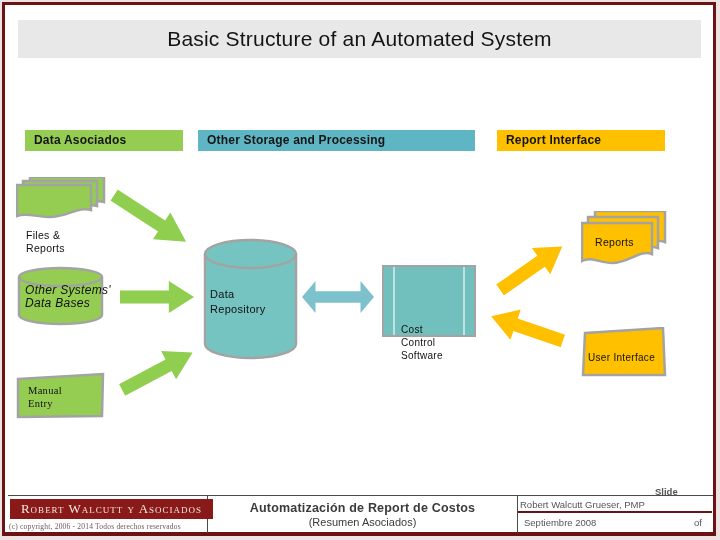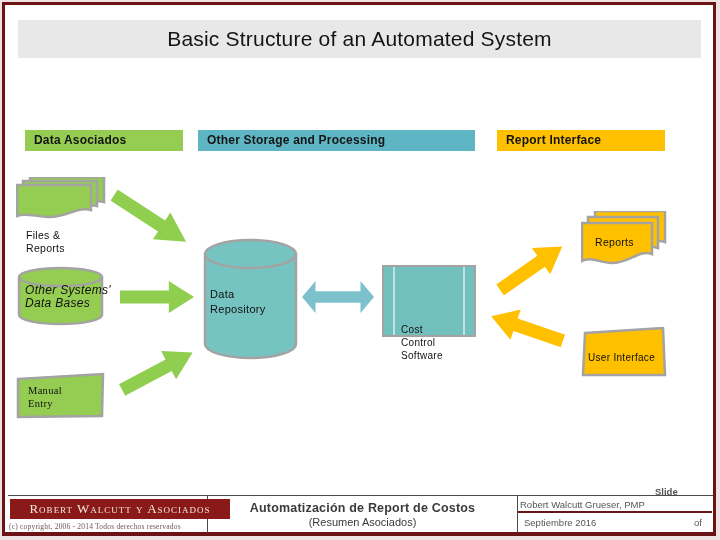--- a/index.html
+++ b/index.html
@@ -66,21 +66,21 @@
   .cost-box .vline {
     position:absolute; top:0; bottom:0; width:2px;
     background:rgba(255,255,255,.55);
   }
   .cost-box .vl-left  { left:9px; }
   .cost-box .vl-right { right:9px; }
 
   
   .footer-line { position:absolute; background:#4a4a4a; }
   .banner {
-    position:absolute; left:10px; top:499px; width:220px; height:20px;
+    position:absolute; left:10px; top:499px; width:203px; height:20px;
     background:var(--banner-red);
     color:#F3E9DB; font-family:"Liberation Serif", serif;
     font-variant:small-caps; letter-spacing:1px;
     font-size:13px; line-height:20px; text-align:center;
   }
   .copyright {
     position:absolute; left:9px; top:522px; width:202px;
     font-family:"Liberation Serif", serif;
     font-size:7.5px; color:#6e5555; letter-spacing:.2px;
   }
@@ -197,16 +197,16 @@
   <div class="banner">Robert Walcutt y Asociados</div>
   <div class="copyright">(c) copyright, 2006 - 2014  Todos derechos reservados</div>
 
   <div class="center-cell">
     <div class="ft-title">Automatización de Report de Costos</div>
     <div class="ft-sub">(Resumen Asociados)</div>
   </div>
 
   <div class="ft-right" style="left:520px; top:499px;">Robert Walcutt Grueser, PMP</div>
   <div class="maroon-divider"></div>
-  <div class="ft-right" style="left:524px; top:517px;">Septiembre 2016</div>
+  <div class="ft-right" style="left:524px; top:517px;">Septiembre 2008</div>
   <div class="ft-right" style="left:655px; top:486px;font-weight:bold;">Slide</div>
   <div class="ft-right" style="left:694px; top:517px;">of</div>
 </div>
 
 </body></html>

